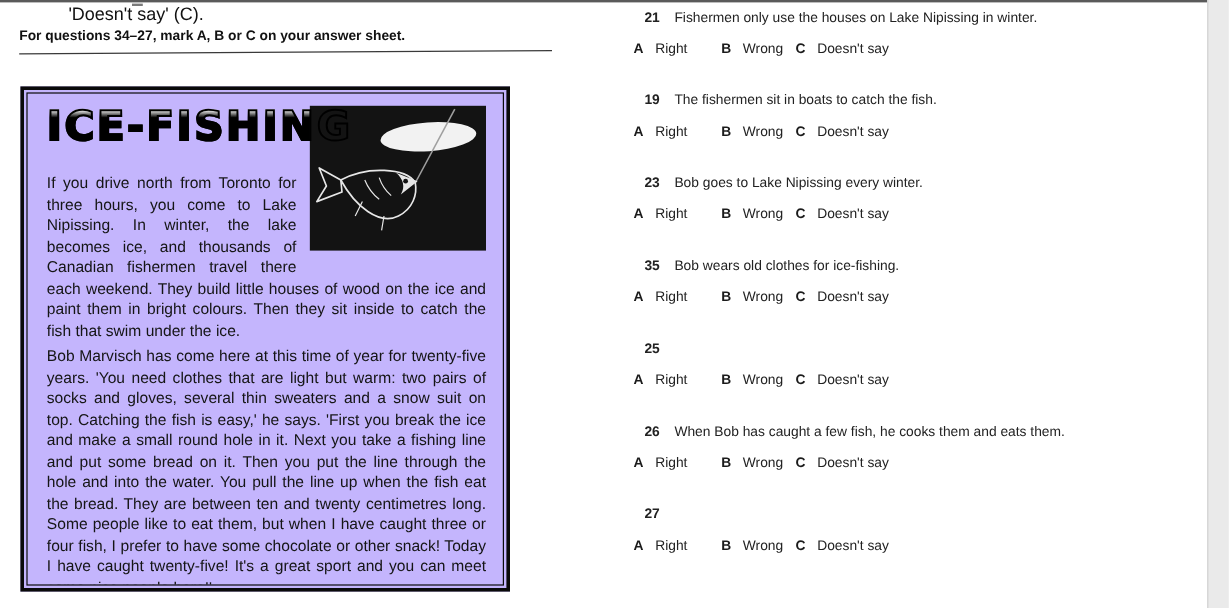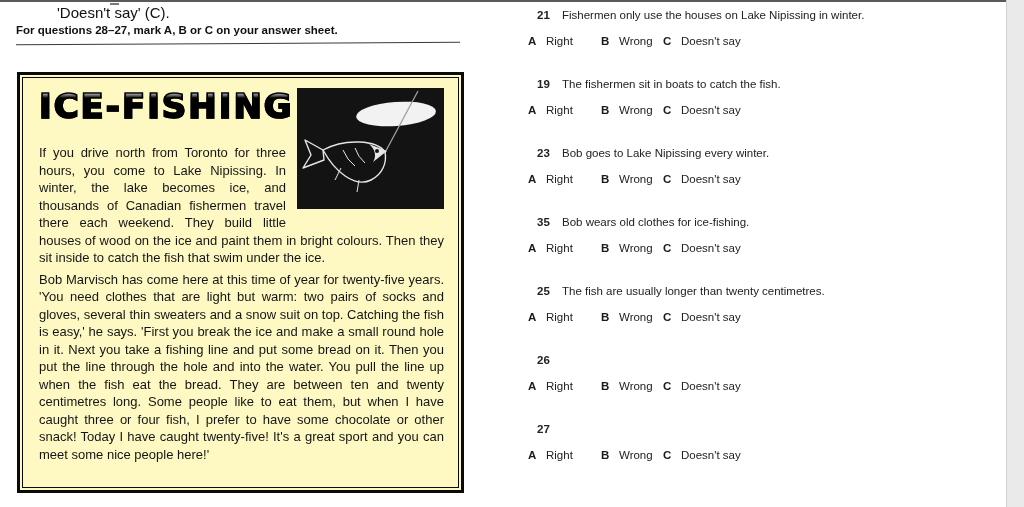--- a/index.html
+++ b/index.html
@@ -15,22 +15,22 @@
                   background:#eaeaea; border-left:1px solid #d2d2d2; box-sizing:border-box; }
   .scan-dash    { position:absolute; left:110px; top:3px; width:9px; height:2px; background:#7a7a7a; }
 
   
   .header { position:absolute; left:16px; top:5px; width:444px; }
   .h-line1 { padding-left:41px; font-weight:normal; font-size:15px; line-height:15px; color:#111; }
   .h-line2 { margin-top:3px; font-weight:bold; font-size:11.5px; line-height:15px; color:#111; }
   .header-rule { margin-top:5px; border-top:1.5px solid #3a3a3a; transform:rotate(-0.35deg); }
 
   
-  .article-outer { position:absolute; left:17px; top:72px; width:447px; height:421px;
-                   border:3px solid #0a0a0a; box-sizing:border-box; background:#fef9c3; }
+  .article-outer { position:absolute; left:17px; top:72px; width:408px; height:421px;
+                   border:3px solid #0a0a0a; box-sizing:border-box; background:#c4b5fd; }
   .article-inner { position:absolute; top:2px; left:2px; right:2px; bottom:2px;
                    border:1px solid #0a0a0a; padding:8px 14px 10px 16px; box-sizing:border-box; overflow:hidden; }
 
   .illustration { float:right; width:147px; height:121px; margin:2px 0 6px 11px; }
   .illustration svg { display:block; width:147px; height:121px; }
 
   .article-title {
     margin:0 0 18px 0; font-size:34px; line-height:40px; font-weight:bold;
     letter-spacing:2px; white-space:nowrap; color:#000;
     font-family:"DejaVu Sans","Liberation Sans",sans-serif;
@@ -61,21 +61,21 @@
 </style>
 </head>
 <body>
 
 <div class="top-edge"></div>
 <div class="right-strip"></div>
 <div class="scan-dash"></div>
 
 <div class="header">
   <div class="h-line1">'Doesn't say' (C).</div>
-  <div class="h-line2">For questions 28–27, mark A, B or C on your answer sheet.</div>
+  <div class="h-line2">For questions 34–27, mark A, B or C on your answer sheet.</div>
   <div class="header-rule"></div>
 </div>
 
 <div class="article-outer">
   <div class="article-inner">
     <div class="illustration">
       <svg viewBox="0 0 147 121" xmlns="http://www.w3.org/2000/svg">
         <rect x="0" y="0" width="147" height="121" fill="#131313"></rect>
         <g transform="rotate(-4 99 26)">
           <ellipse cx="99" cy="26" rx="40" ry="12" fill="#f2f2f2"></ellipse>
@@ -143,32 +143,32 @@
     <div class="opt-row">
       <span class="opt opt-a"><span class="opt-letter">A</span><span class="opt-label">Right</span></span>
       <span class="opt opt-b"><span class="opt-letter">B</span><span class="opt-label">Wrong</span></span>
       <span class="opt opt-c"><span class="opt-letter">C</span><span class="opt-label">Doesn't say</span></span>
     </div>
   </section>
 
   <section class="question">
     <div class="q-row">
       <span class="q-num">25</span>
-      <span class="q-text">The fish are usually longer than twenty centimetres.</span>
     </div>
     <div class="opt-row">
       <span class="opt opt-a"><span class="opt-letter">A</span><span class="opt-label">Right</span></span>
       <span class="opt opt-b"><span class="opt-letter">B</span><span class="opt-label">Wrong</span></span>
       <span class="opt opt-c"><span class="opt-letter">C</span><span class="opt-label">Doesn't say</span></span>
     </div>
   </section>
 
   <section class="question">
     <div class="q-row">
       <span class="q-num">26</span>
+      <span class="q-text">When Bob has caught a few fish, he cooks them and eats them.</span>
     </div>
     <div class="opt-row">
       <span class="opt opt-a"><span class="opt-letter">A</span><span class="opt-label">Right</span></span>
       <span class="opt opt-b"><span class="opt-letter">B</span><span class="opt-label">Wrong</span></span>
       <span class="opt opt-c"><span class="opt-letter">C</span><span class="opt-label">Doesn't say</span></span>
     </div>
   </section>
 
   <section class="question">
     <div class="q-row">

